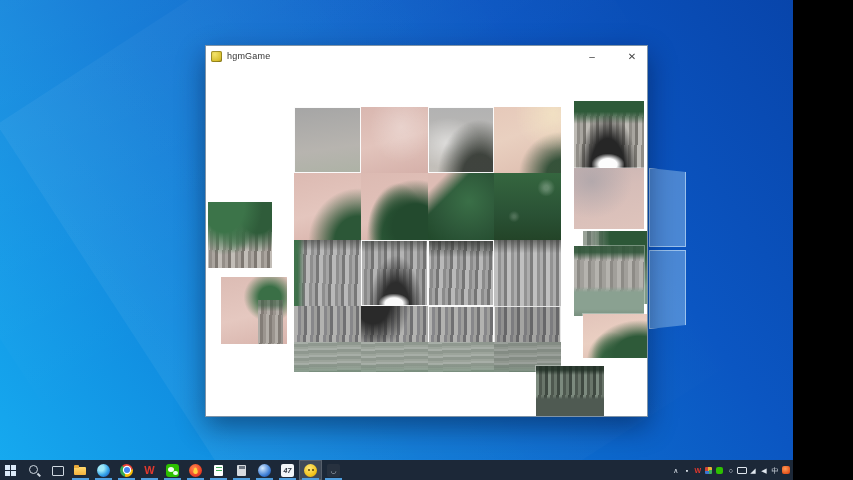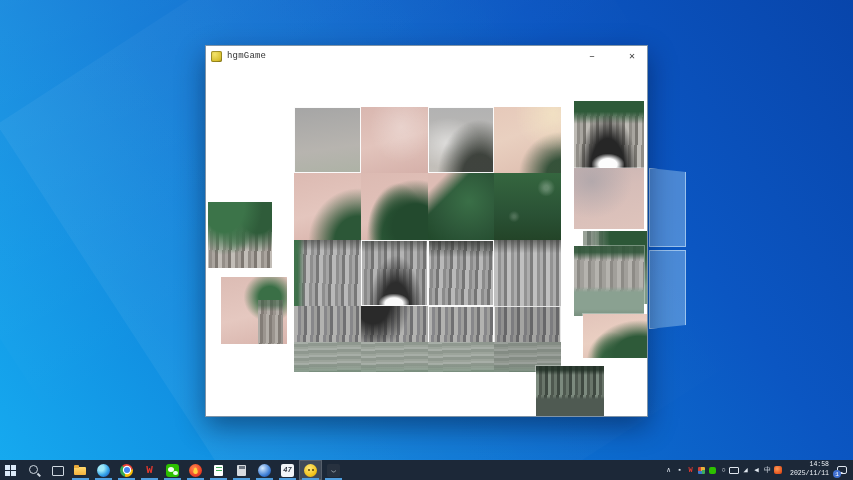--- a/index.html
+++ b/index.html
@@ -1,18 +1,18 @@
 <!DOCTYPE html>
 <html><head>
 <meta charset="utf-8">
 <style>
   html,body{margin:0;padding:0;background:#000;}
   *{box-sizing:border-box;}
-  .screen{position:relative;width:853px;height:480px;overflow:hidden;
-    font-family:Liberation Mono, monospace;
+  .screen{position:relative;width:793px;height:480px;overflow:hidden;
+    font-family:Liberation Sans, sans-serif;
     background:linear-gradient(55deg,#16abf0 0%,#0d79d6 38%,#0b56c2 72%,#0845ab 100%);}
   
   .ray{position:absolute;pointer-events:none;}
   .ray1{left:-120px;top:-160px;width:700px;height:420px;transform:rotate(-33deg);
     background:linear-gradient(180deg,rgba(255,255,255,.07),rgba(255,255,255,0));}
   .ray2{left:120px;top:-60px;width:500px;height:600px;transform:rotate(-33deg);
     background:linear-gradient(90deg,rgba(255,255,255,.05),rgba(255,255,255,0));}
   
   .wl-pane{position:absolute;background:rgba(182,220,248,.38);
     border:1px solid rgba(220,240,255,.55);}

